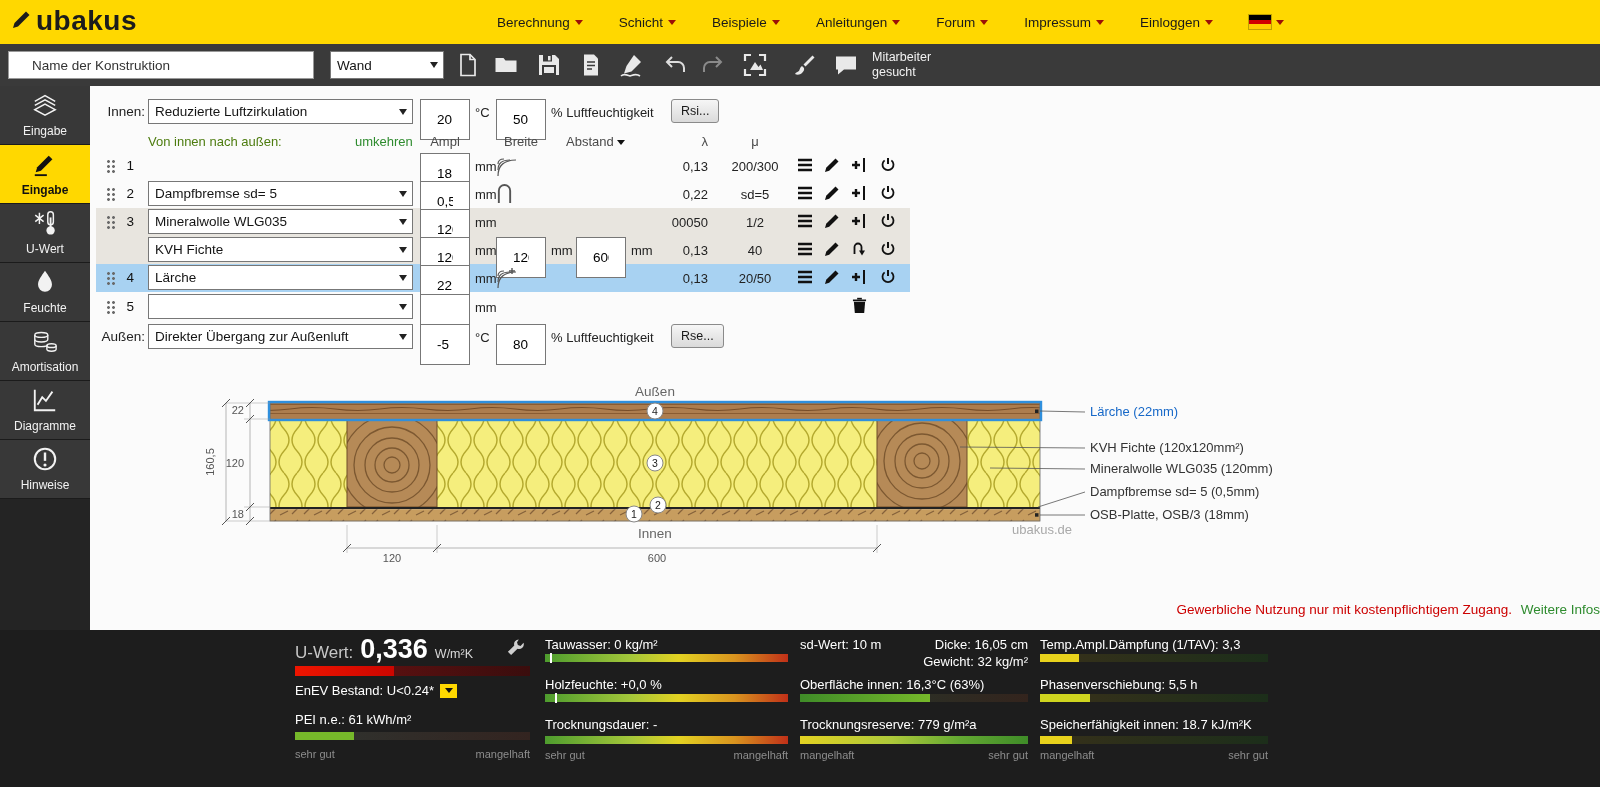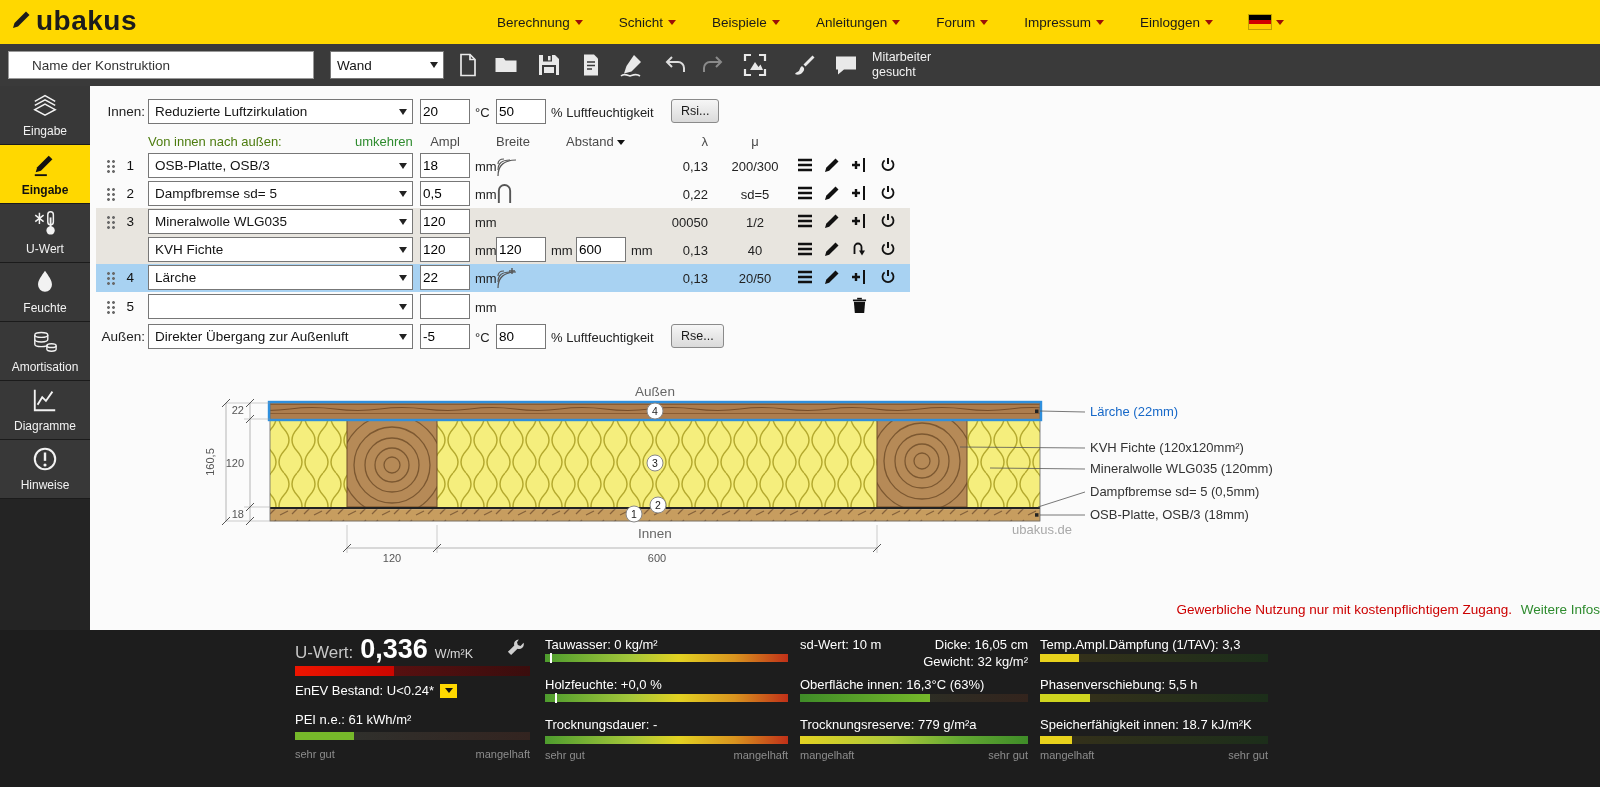--- a/index.html
+++ b/index.html
@@ -41,21 +41,21 @@
 
   
   .main{position:absolute;top:86px;left:90px;width:1510px;height:544px;background:#fbfbfb}
   .band{position:absolute;left:6px;width:814px}
   .band.gray{background:#e8e5df}
   .band.blue{background:#a8d2f2}
   .frow{position:absolute;left:0;width:100%;height:28px}
   .frow > *{position:absolute}
   .flabel{left:0;width:55px;top:6px;text-align:right;font-size:13.5px;color:#222}
   .sel-main{left:58px;top:1px;width:265px;height:25px}
-  .tinput{background:#fff;border:1px solid #777;height:25px;font-size:13.5px;padding:0 2px;font-family:inherit;
+  .tinput{background:#fff;border:1px solid #777;height:41px;font-size:13.5px;padding:0 16px;font-family:inherit;
           top:1px;box-sizing:border-box}
   .in-a{left:330px;width:50px}
   .in-b{left:406px;width:50px}
   .in-c{left:486px;width:50px}
   .u-a{left:385px;top:7px;font-size:13px;color:#222}
   .u-b{left:461px;top:7px;font-size:13px;color:#222}
   .u-c{left:541px;top:7px;font-size:13px;color:#222}
   .gray-btn{left:581px;top:1px;height:24px;background:linear-gradient(#f6f6f6,#dadada);border:1px solid #8a8a8a;
             border-radius:3px;font-size:12.5px;padding:0 9px;cursor:pointer;font-family:inherit;color:#1a1a1a}
   .colhead{font-size:13px;color:#4a4a4a;top:6px}
@@ -276,33 +276,29 @@
       <span class="u-a">°C</span>
       <input class="tinput in-b" value="50" style="">
       <span class="u-b">% Luftfeuchtigkeit</span>
       <button class="gray-btn">Rsi...</button>
     </div>
 
     <div class="frow" style="top:42px">
       <span class="dirlabel">Von innen nach außen:</span>
       <span class="greenlink">umkehren</span>
       <span class="colhead" style="left:330px;width:50px;text-align:center">Ampl</span>
-      <span class="colhead" style="left:406px;width:50px;">Breite</span>
+      <span class="colhead" style="left:406px;width:50px;text-align:center">Breite</span>
       <span class="colhead" style="left:476px;width:70px;text-align:left"><span>Abstand</span> <span class="caret dark" style="display:inline-block;vertical-align:middle"></span></span>
       <span class="colhead" style="left:556px;width:62px;text-align:right">λ</span>
       <span class="colhead" style="left:630px;width:70px;text-align:center">μ</span>
     </div>
 
     <div class="frow" style="top:66px">
       <span class="handle"></span>
       <span class="r-num">1</span>
-      <div class="select r-select">
-          <span>OSB-Platte, OSB/3</span>
-          <span class="sel-caret"></span>
-        </div>
       <input class="tinput in-a" value="18" style="">
       <span class="u-a">mm</span>
       <span class="r-micon"><svg viewBox="0 0 22 24" width="22" height="24">
             <g fill="none" stroke="#555" stroke-width="1.2">
               <path d="M2 22q0-16 18-16"></path>
               <path d="M2 16q0-10 12-10"></path>
               <path d="M2 10q0-5 6-5"></path>
             </g>
           </svg></span>
       <span class="r-lambda">0,13</span>

